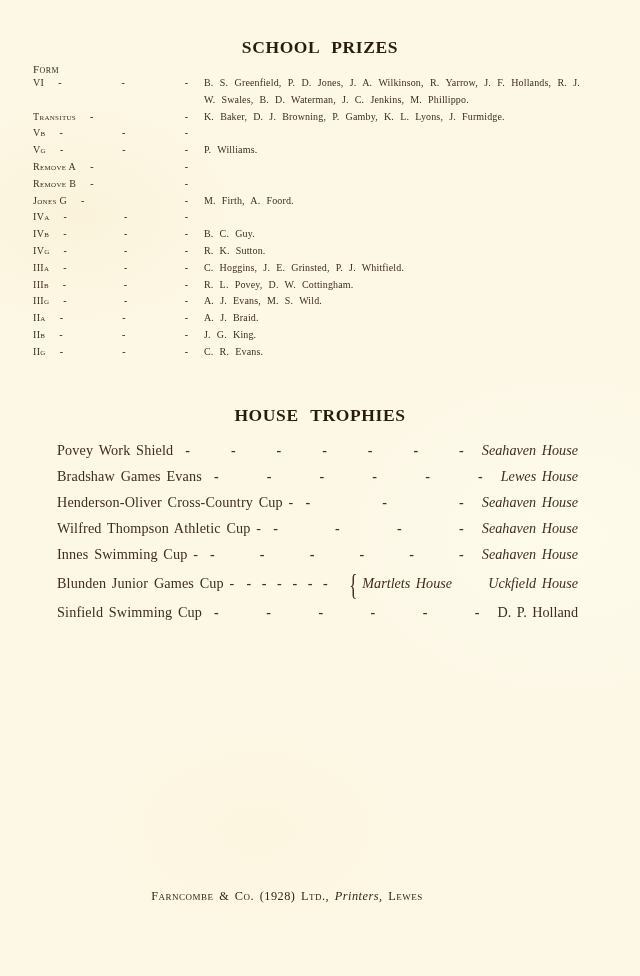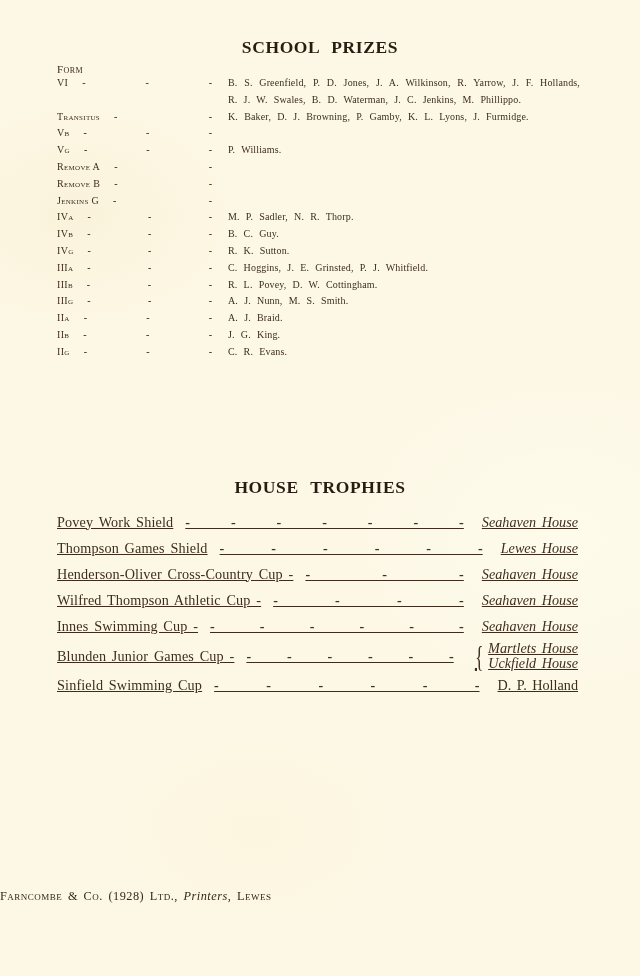--- a/index.html
+++ b/index.html
@@ -13,56 +13,56 @@
     font-family:"Liberation Serif", serif;
     color:#3e2d1d;
     position:relative;
   }
   .page{position:absolute;inset:0;}
   .section-title{
     text-align:center;font-weight:bold;font-size:17.5px;color:#281c10;
     letter-spacing:.6px;word-spacing:7px;
   }
   .title-prizes{padding-top:37px;}
-  .title-trophies{margin-top:116px;}
+  .title-trophies{margin-top:44px;}
 
   
-  .prizes{margin:6px 60px 0 57px;}
+  .prizes{margin:6px 60px 0 33px;}
   .form-header{
     font-variant:small-caps;font-size:11px;line-height:11px;letter-spacing:.4px;
   }
   .prize-row{display:flex;align-items:flex-start;font-size:10px;line-height:16.8px;}
   .form-col{width:171px;flex:0 0 171px;display:flex;box-sizing:border-box;}
   .form-label{white-space:nowrap;font-variant:small-caps;letter-spacing:.3px;}
   .dashes{
     flex:1;text-align:justify;text-align-last:justify;
     padding:0 16px 0 14px;font-weight:bold;color:#43311f;
   }
   .names{flex:1;text-align:justify;word-spacing:3.5px;letter-spacing:.15px;}
 
   
-  .trophies{margin:16px 62px 0 57px;text-decoration:underline;}
+  .trophies{margin:16px 62px 0 57px;}
   .trophy-row{display:flex;align-items:baseline;font-size:14.2px;margin-bottom:9px;line-height:17px;}
   .trophy-label{white-space:nowrap;word-spacing:2px;letter-spacing:.15px;}
   .t-dashes{
     flex:1;text-align:justify;text-align-last:justify;
     padding:0 18px 0 12px;font-weight:bold;color:#43311f;
   }
   .winner{white-space:nowrap;text-align:right;word-spacing:2px;}
   .it{font-style:italic;}
   .trophy-row.tall{align-items:center;margin-bottom:5px;margin-top:-3px;}
-  .winner-stack{display:flex;flex-direction:column;align-items:flex-end;line-height:15.5px;}
+  .winner-stack{display:flex;align-items:flex-end;line-height:15.5px;gap:36px;}
   .brace{
     font-size:30px;font-weight:300;color:#43311f;
     transform:scaleX(.6);margin-right:2px;line-height:30px;
   }
   
   .footer{
     position:absolute;left:0;right:0;top:889px;
-    text-align:left;padding-right:66px;
+    text-align:center;padding-right:66px;
     font-size:12.3px;color:#35261a;letter-spacing:.5px;word-spacing:2px;
   }
   .sc{font-variant:small-caps;}
 </style>
 </head>
 <body>
 
 <div class="page">
 
   <div class="section-title title-prizes">SCHOOL PRIZES</div>
@@ -104,30 +104,30 @@
         </div>
     </div>
     <div class="prize-row">
       <div class="form-col">
           <span class="form-label">Remove B</span>
           <span class="dashes">- -</span>
         </div>
     </div>
     <div class="prize-row">
       <div class="form-col">
-          <span class="form-label">Jenkins G</span>
-          <span class="dashes">- -</span>
-        </div>
+          <span class="form-label">Jones G</span>
+          <span class="dashes">- -</span>
+        </div>
+      <div class="names">M. Firth, A. Foord.</div>
     </div>
     <div class="prize-row">
       <div class="form-col">
           <span class="form-label">IVa</span>
           <span class="dashes">- - -</span>
         </div>
-      <div class="names">M. P. Sadler, N. R. Thorp.</div>
     </div>
     <div class="prize-row">
       <div class="form-col">
           <span class="form-label">IVb</span>
           <span class="dashes">- - -</span>
         </div>
       <div class="names">B. C. Guy.</div>
     </div>
     <div class="prize-row">
       <div class="form-col">
@@ -148,21 +148,21 @@
           <span class="form-label">IIIb</span>
           <span class="dashes">- - -</span>
         </div>
       <div class="names">R. L. Povey, D. W. Cottingham.</div>
     </div>
     <div class="prize-row">
       <div class="form-col">
           <span class="form-label">IIIg</span>
           <span class="dashes">- - -</span>
         </div>
-      <div class="names">A. J. Nunn, M. S. Smith.</div>
+      <div class="names">A. J. Evans, M. S. Wild.</div>
     </div>
     <div class="prize-row">
       <div class="form-col">
           <span class="form-label">IIa</span>
           <span class="dashes">- - -</span>
         </div>
       <div class="names">A. J. Braid.</div>
     </div>
     <div class="prize-row">
       <div class="form-col">
@@ -182,21 +182,21 @@
 
   <div class="section-title title-trophies">HOUSE TROPHIES</div>
 
   <div class="trophies">
     <div class="trophy-row">
       <span class="trophy-label">Povey Work Shield</span>
       <span class="t-dashes">- - - - - - -</span>
       <span class="winner it">Seahaven House</span>
     </div>
     <div class="trophy-row">
-      <span class="trophy-label">Thompson Games Shield</span>
+      <span class="trophy-label">Bradshaw Games Evans</span>
       <span class="t-dashes">- - - - - -</span>
       <span class="winner it">Lewes House</span>
     </div>
     <div class="trophy-row">
       <span class="trophy-label">Henderson-Oliver Cross-Country Cup -</span>
       <span class="t-dashes">- - -</span>
       <span class="winner it">Seahaven House</span>
     </div>
     <div class="trophy-row">
       <span class="trophy-label">Wilfred Thompson Athletic Cup -</span>

